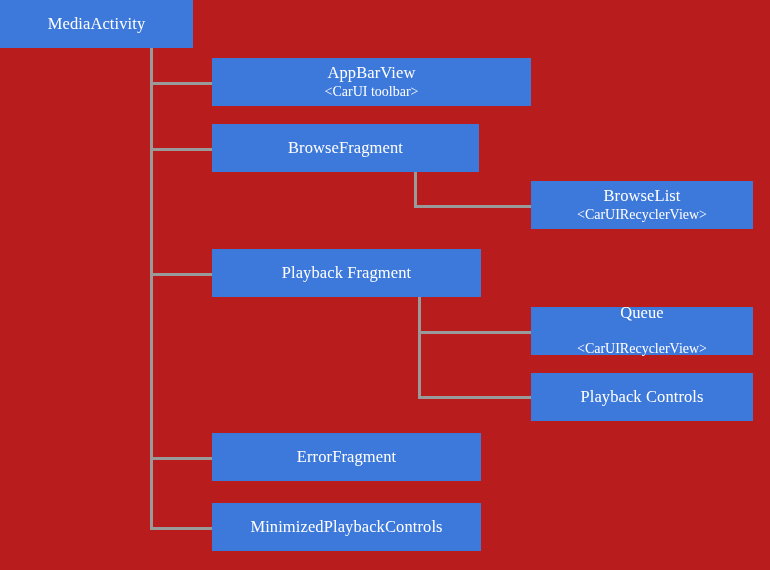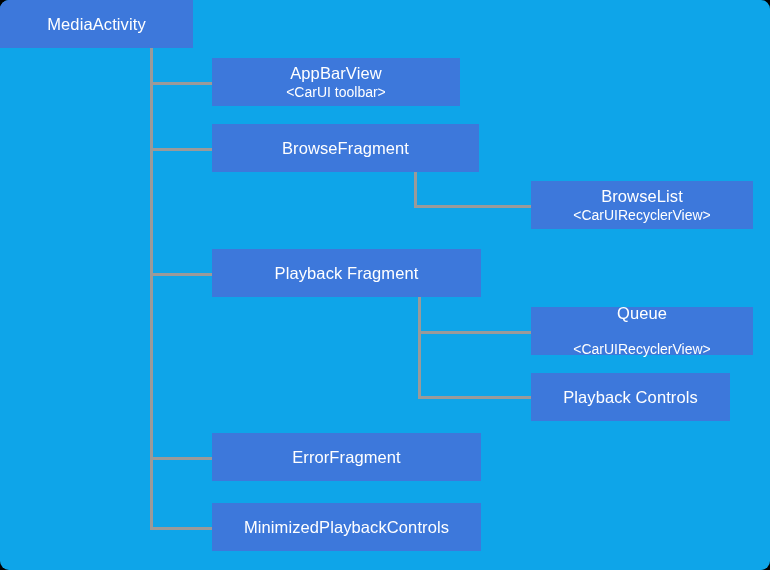--- a/index.html
+++ b/index.html
@@ -4,24 +4,23 @@
 <style>
   html, body {
     margin: 0;
     padding: 0;
     background: #000000;
   }
   #canvas {
     position: relative;
     width: 770px;
     height: 570px;
-    background: #0ea5e9;
+    background: #b91c1c;
     overflow: hidden;
-    font-family: Liberation Sans, sans-serif;
-    border-radius: 9px;
+    font-family: Liberation Serif, serif;
   }
   .node {
     position: absolute;
     background: #3d78db;
     color: #ffffff;
     display: flex;
     flex-direction: column;
     align-items: center;
     justify-content: center;
     box-sizing: border-box;
@@ -73,21 +72,21 @@
   <div class="edge v" style="left:418px; top:297px; height:102px;"></div>
 
   <div class="edge h" style="left:418px; top:331px; width:113px;"></div>
 
   <div class="edge h" style="left:418px; top:396px; width:113px;"></div>
 
   <div class="node" style="left:0px; top:0px; width:193px; height:48px;">
     <span class="title">MediaActivity</span>
   </div>
 
-  <div class="node" style="left:212px; top:58px; width:248px; height:48px;">
+  <div class="node" style="left:212px; top:58px; width:319px; height:48px;">
     <span class="title">AppBarView</span>
     <span class="subtitle">&lt;CarUI toolbar&gt;</span>
   </div>
 
   <div class="node" style="left:212px; top:124px; width:267px; height:48px;">
     <span class="title">BrowseFragment</span>
   </div>
 
   <div class="node" style="left:531px; top:181px; width:222px; height:48px;">
     <span class="title">BrowseList</span>
@@ -96,21 +95,21 @@
 
   <div class="node" style="left:212px; top:249px; width:269px; height:48px;">
     <span class="title">Playback Fragment</span>
   </div>
 
   <div class="node" style="left:531px; top:307px; width:222px; height:48px;gap:17px;">
     <span class="title">Queue</span>
     <span class="subtitle">&lt;CarUIRecyclerView&gt;</span>
   </div>
 
-  <div class="node" style="left:531px; top:373px; width:199px; height:48px;">
+  <div class="node" style="left:531px; top:373px; width:222px; height:48px;">
     <span class="title">Playback Controls</span>
   </div>
 
   <div class="node" style="left:212px; top:433px; width:269px; height:48px;text-align:right;">
     <span class="title">ErrorFragment</span>
   </div>
 
   <div class="node" style="left:212px; top:503px; width:269px; height:48px;">
     <span class="title">MinimizedPlaybackControls</span>
   </div>

